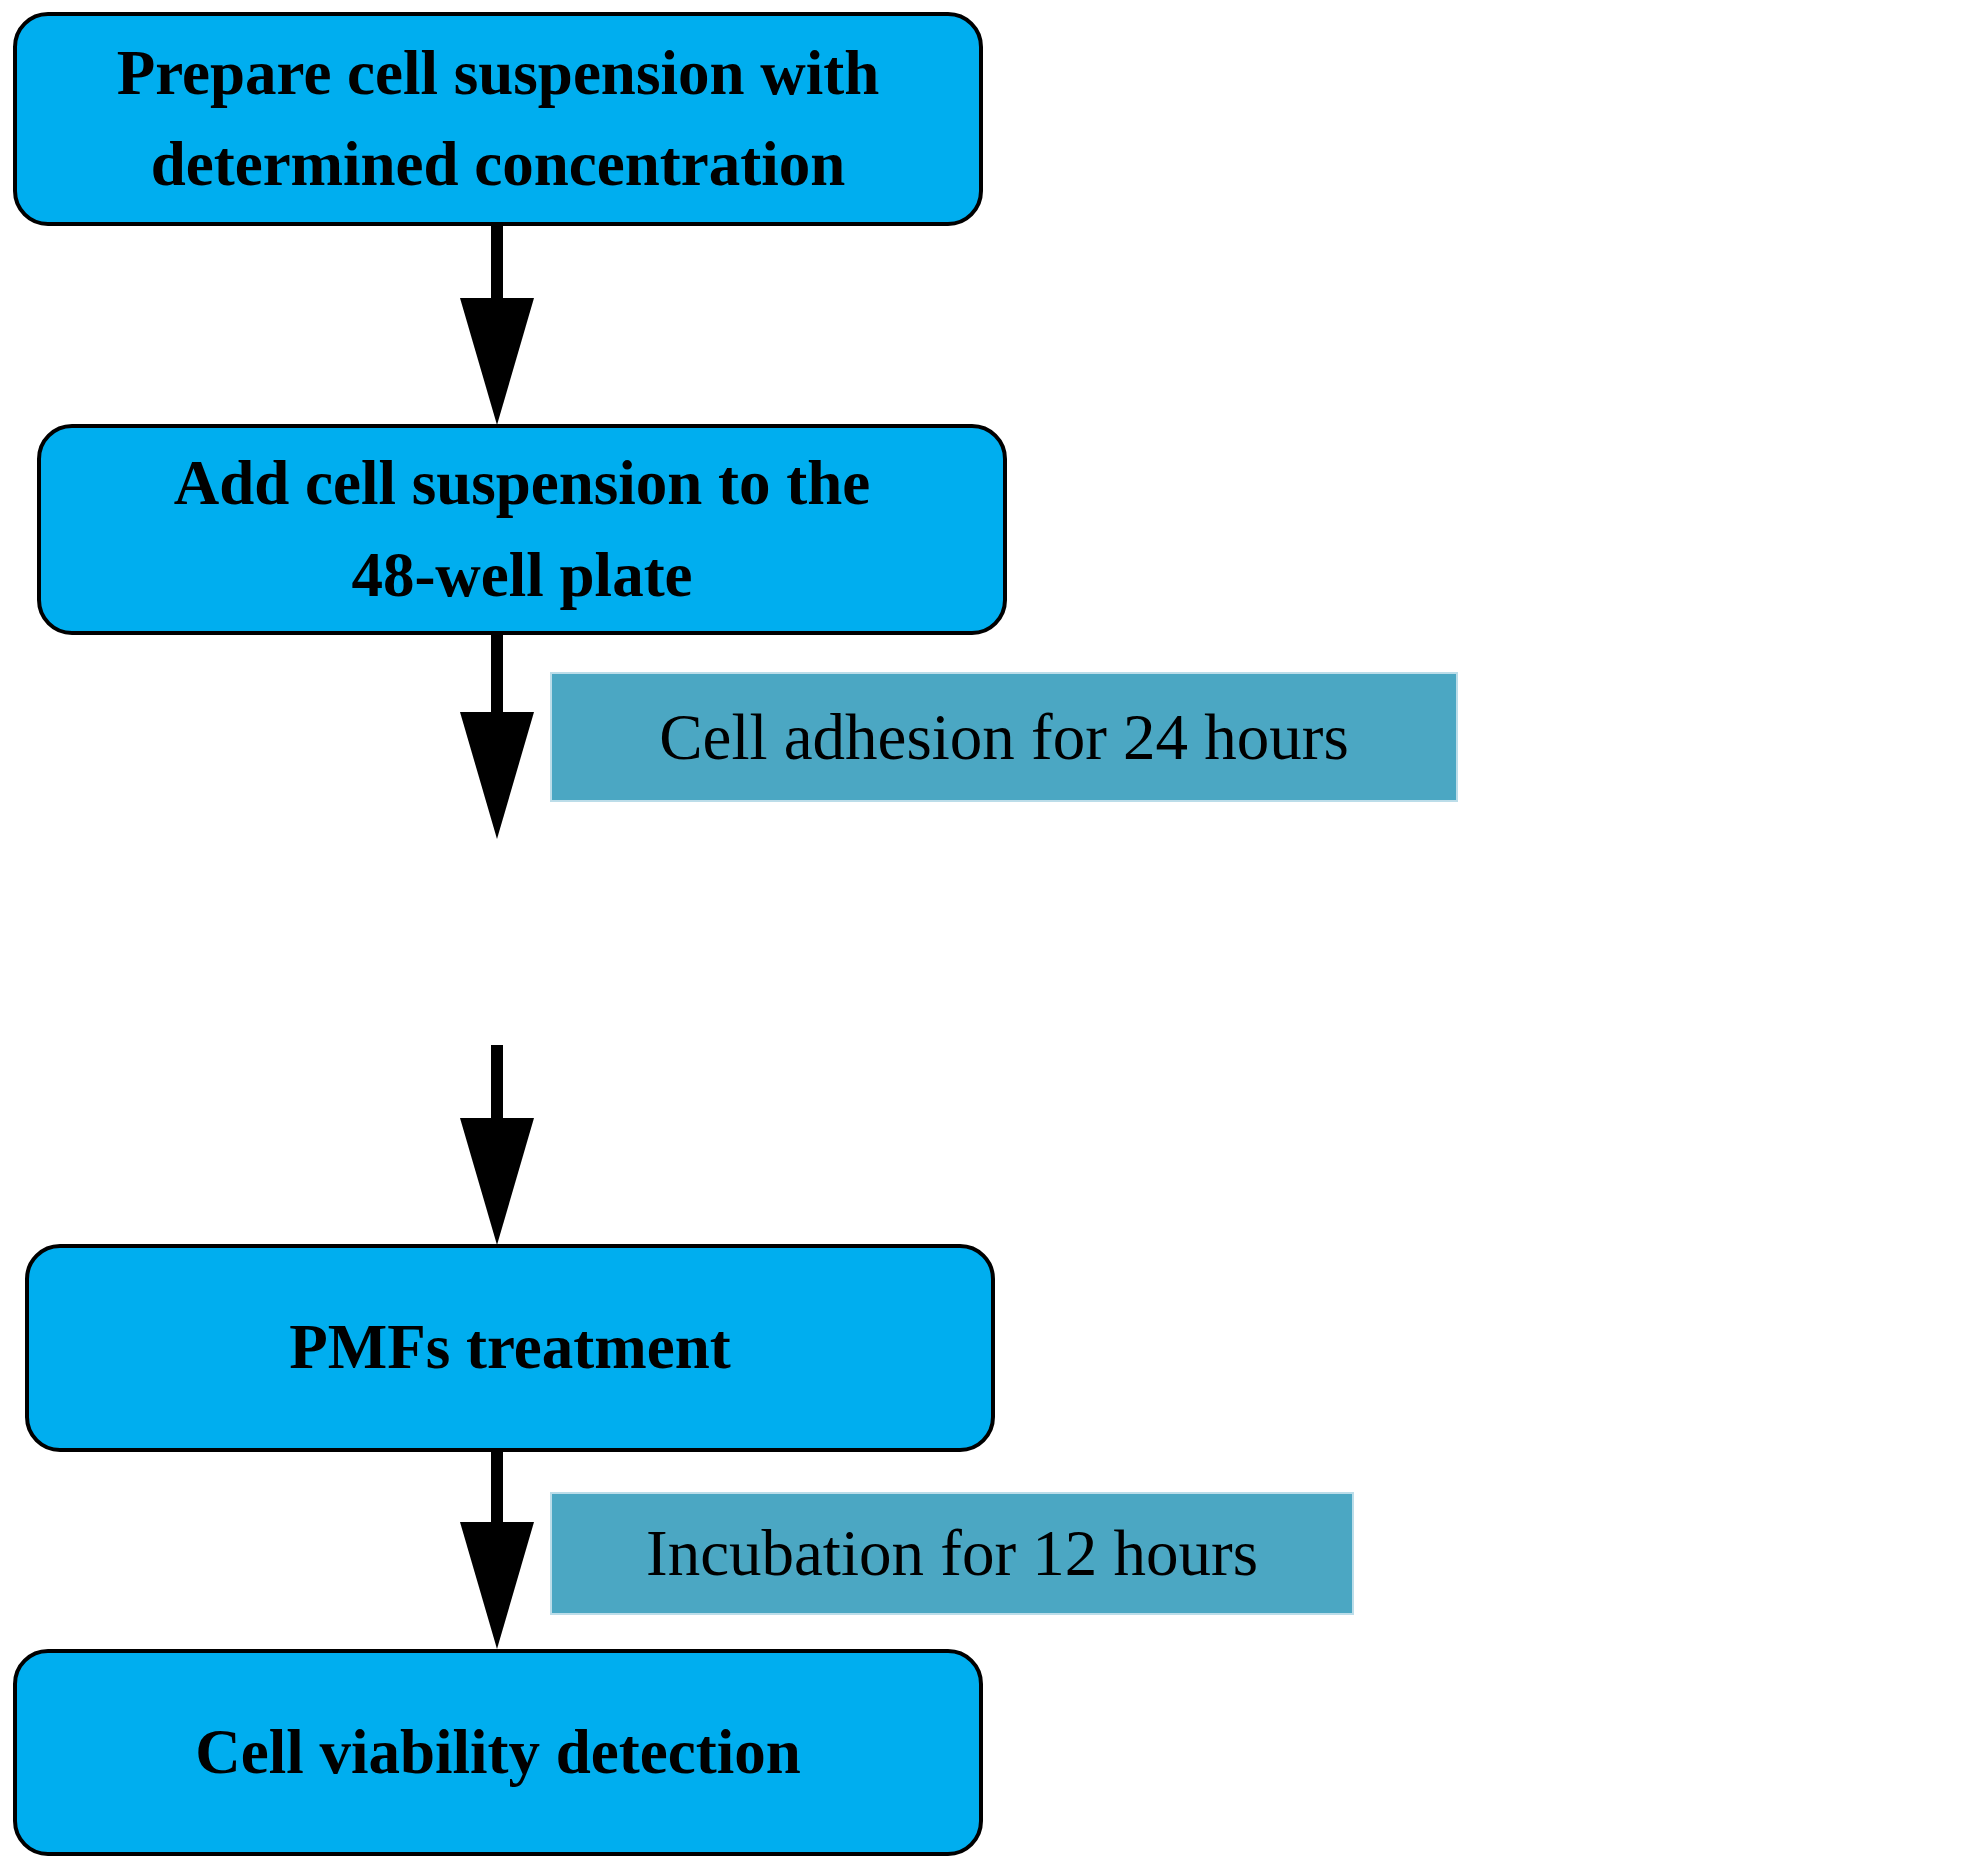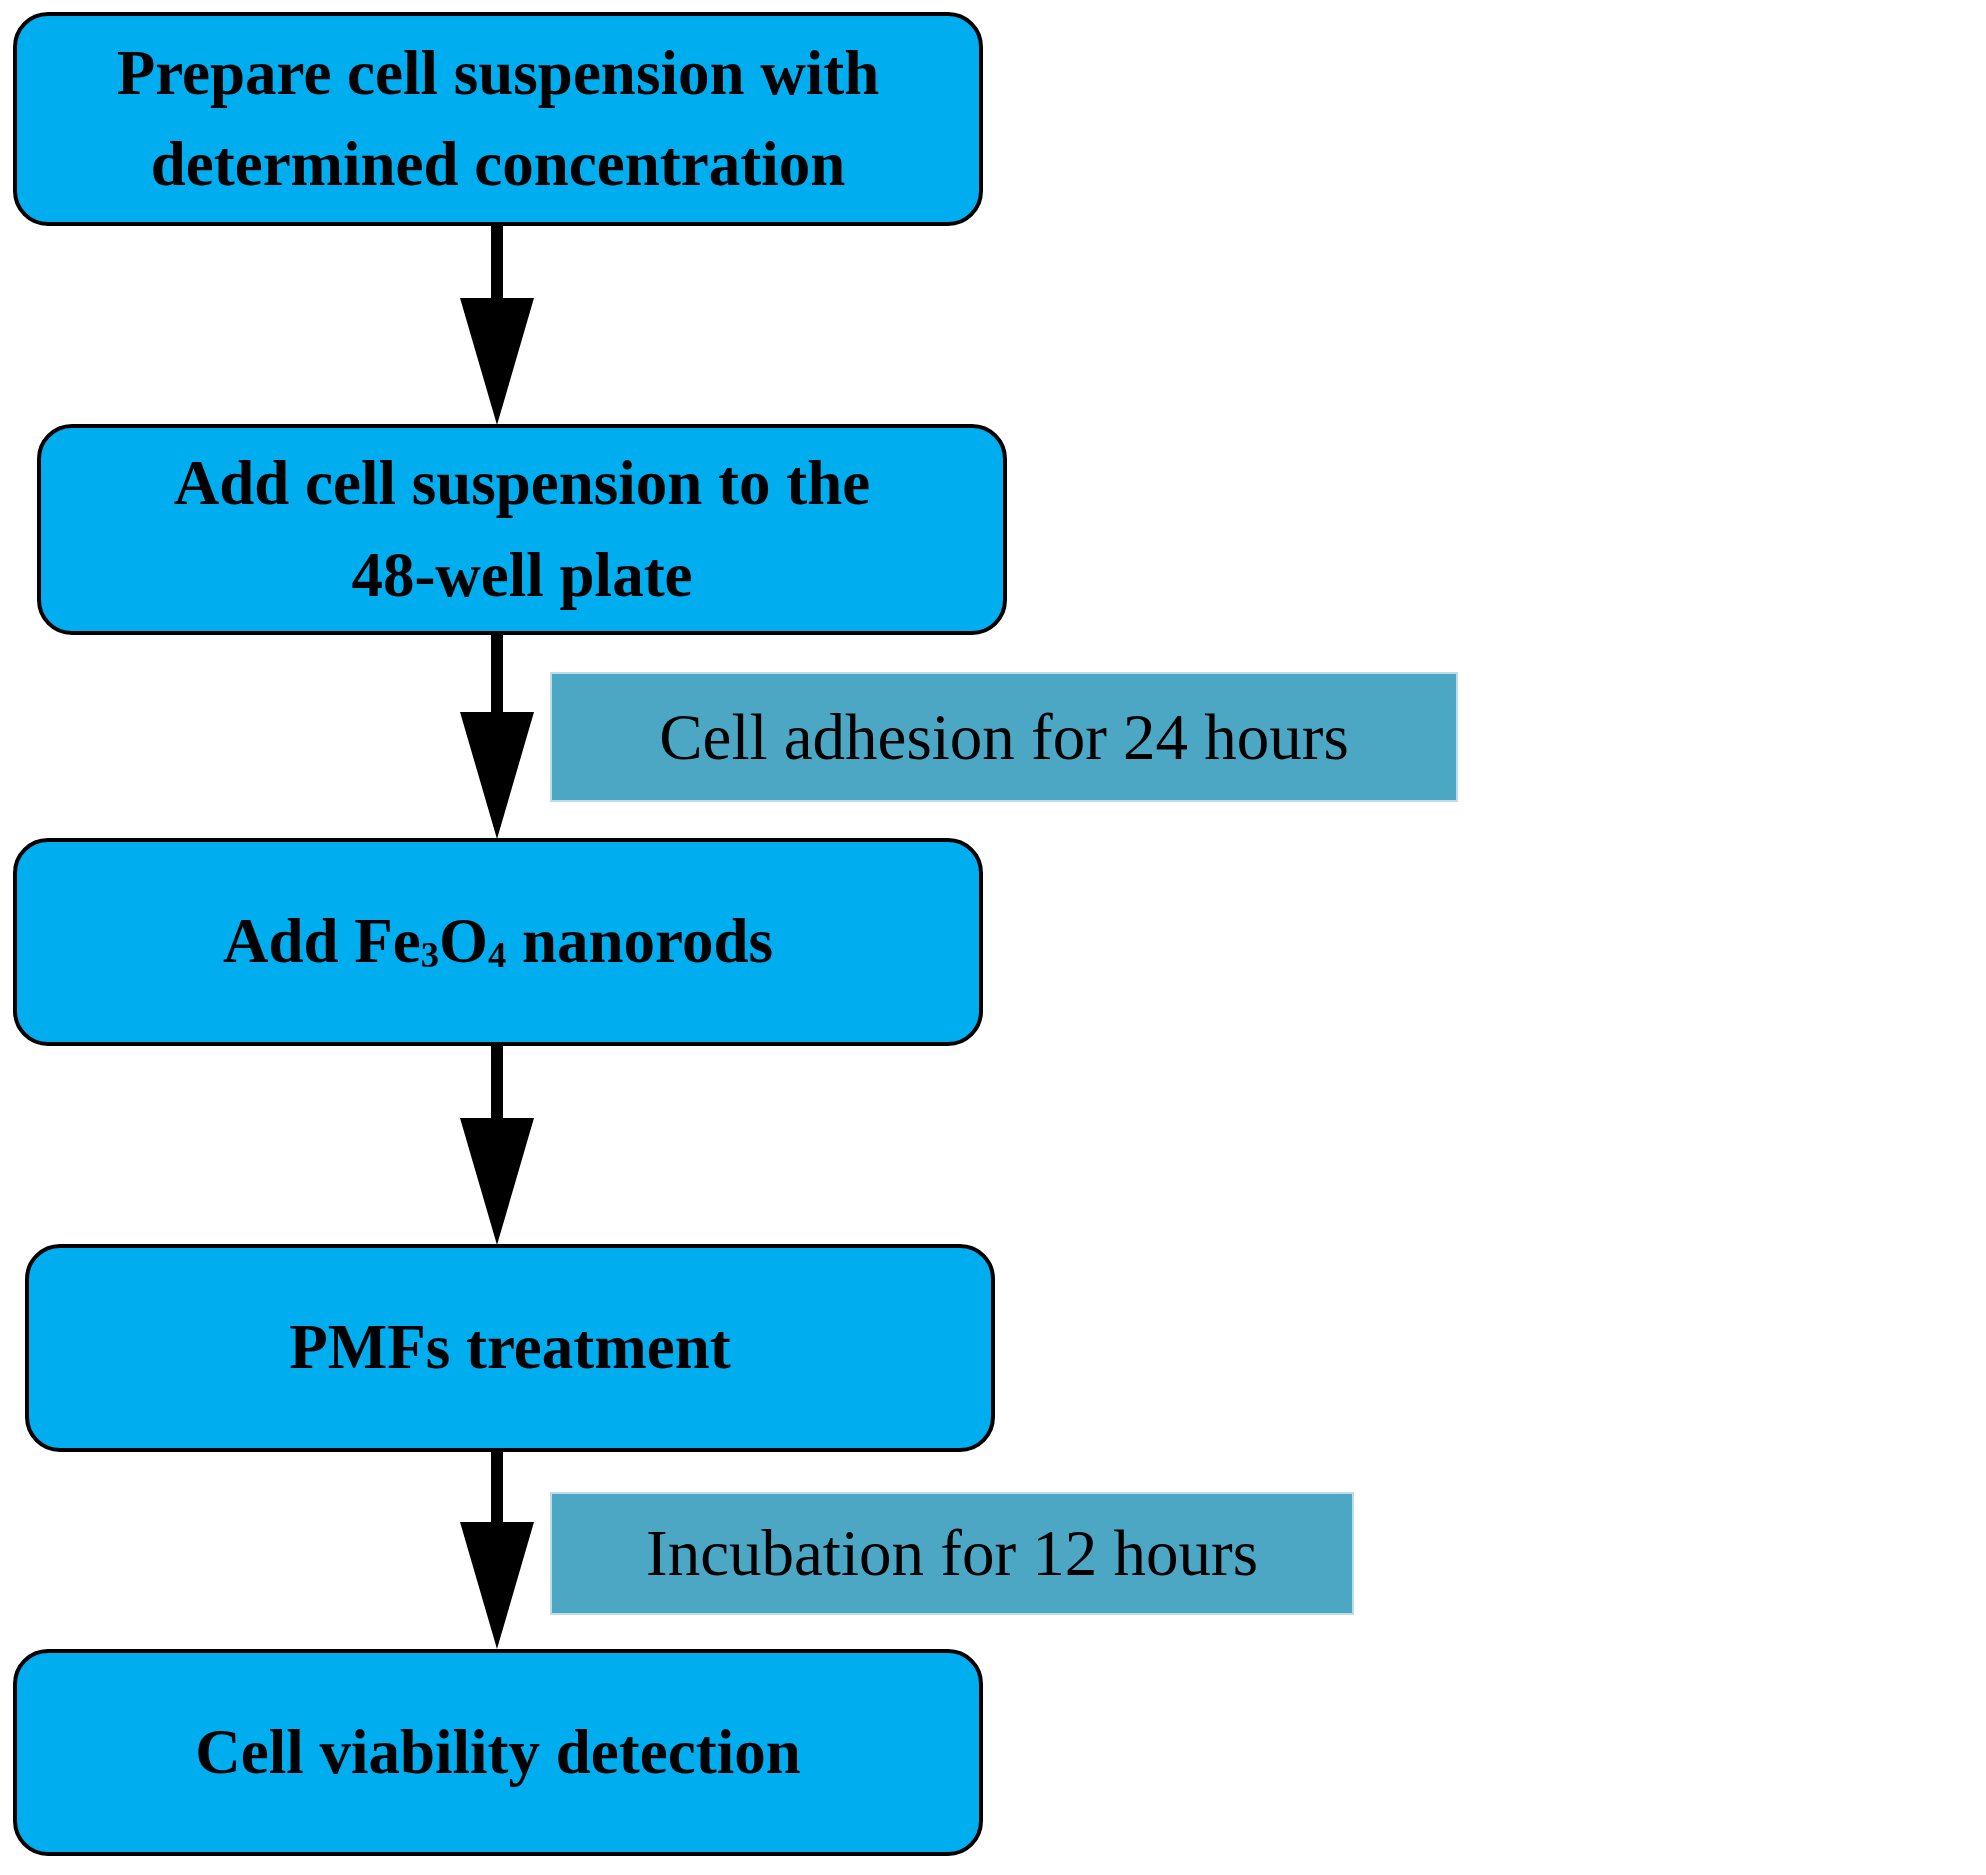--- a/index.html
+++ b/index.html
@@ -116,23 +116,20 @@
 
   <div class="arrow a2">
     <div class="arrow-stem"></div>
     <div class="arrow-head"></div>
   </div>
 
   <div class="side-label l1">
     <span>Cell adhesion for 24 hours</span>
   </div>
 
-  <div class="step s3">
-    <div class="step-text"><span>Add Fe</span><span class="subscript">3</span><span>O</span><span class="subscript">4</span><span> nanorods</span></div>
-  </div>
 
   <div class="arrow a3">
     <div class="arrow-stem"></div>
     <div class="arrow-head"></div>
   </div>
 
 
   <div class="step s4">
     <div class="step-text">PMFs treatment</div>
   </div>

